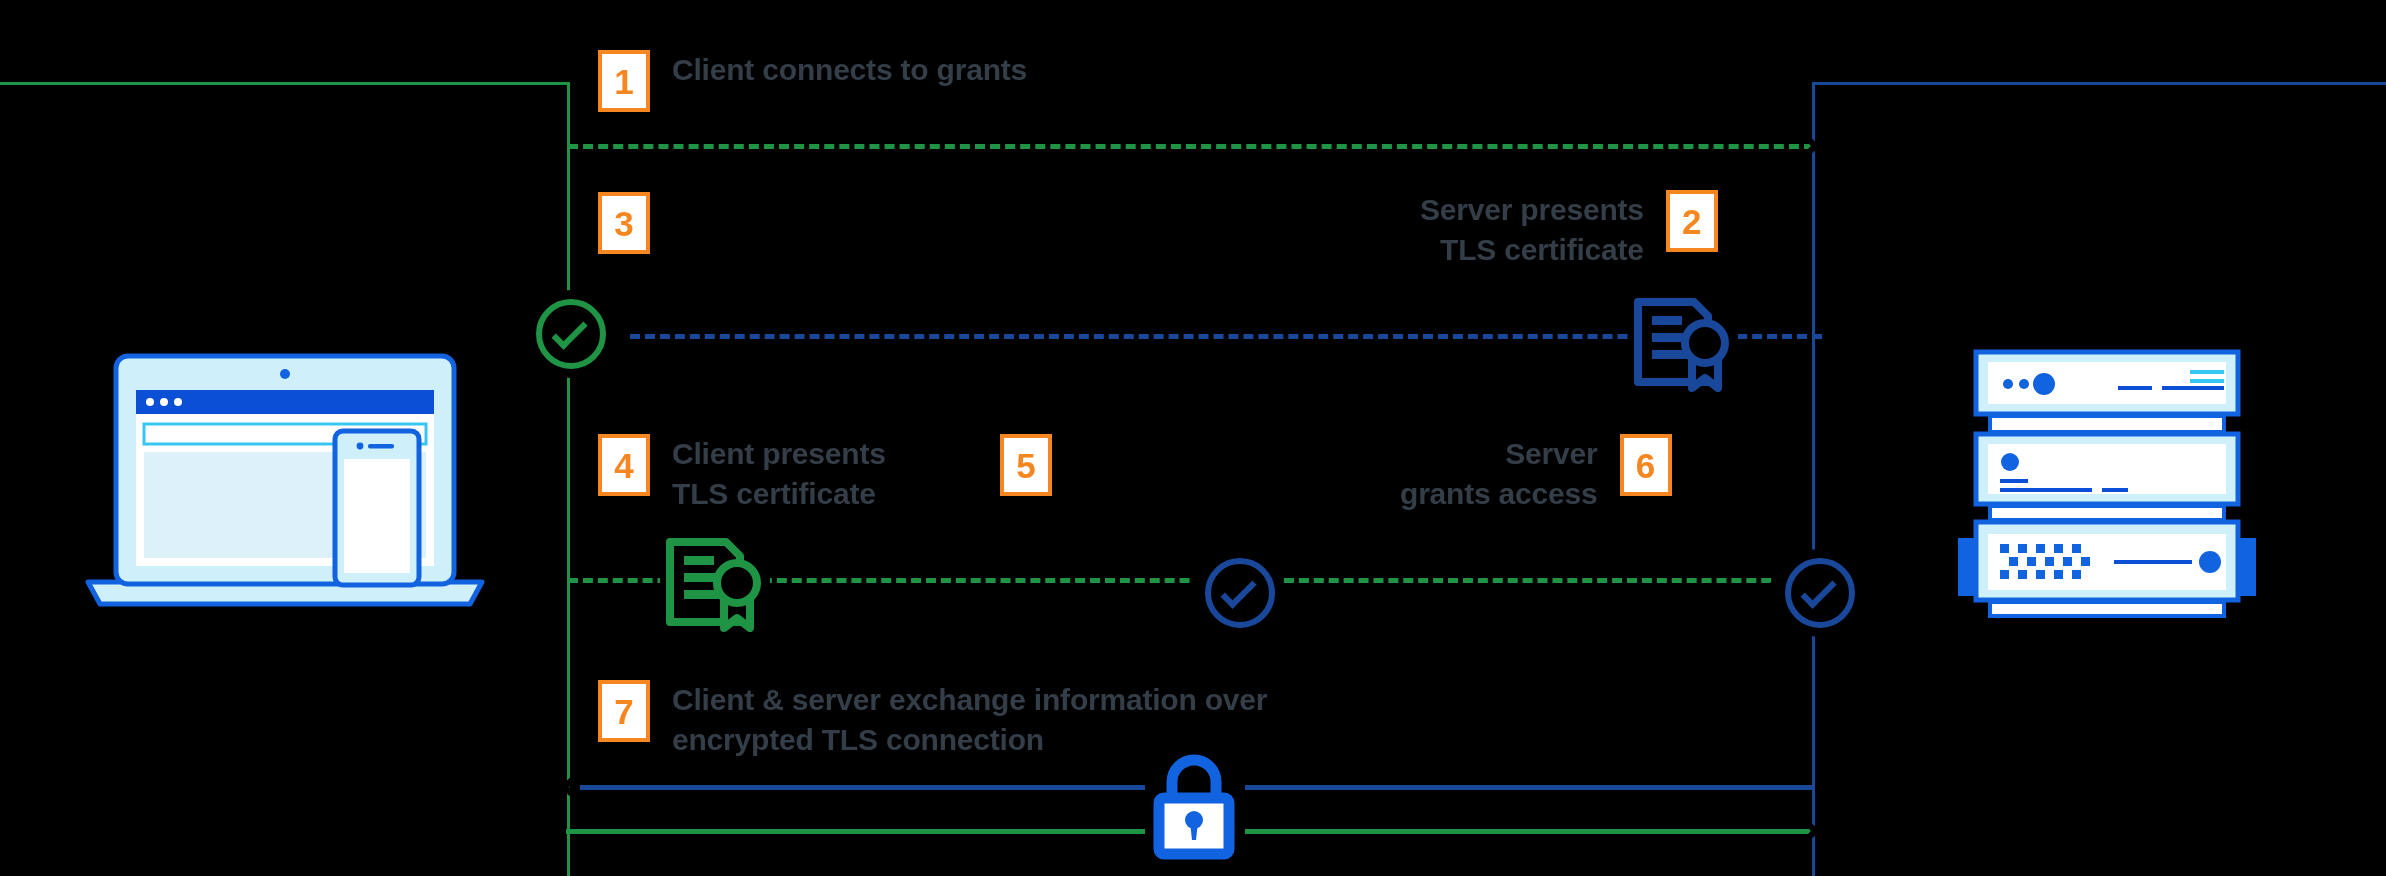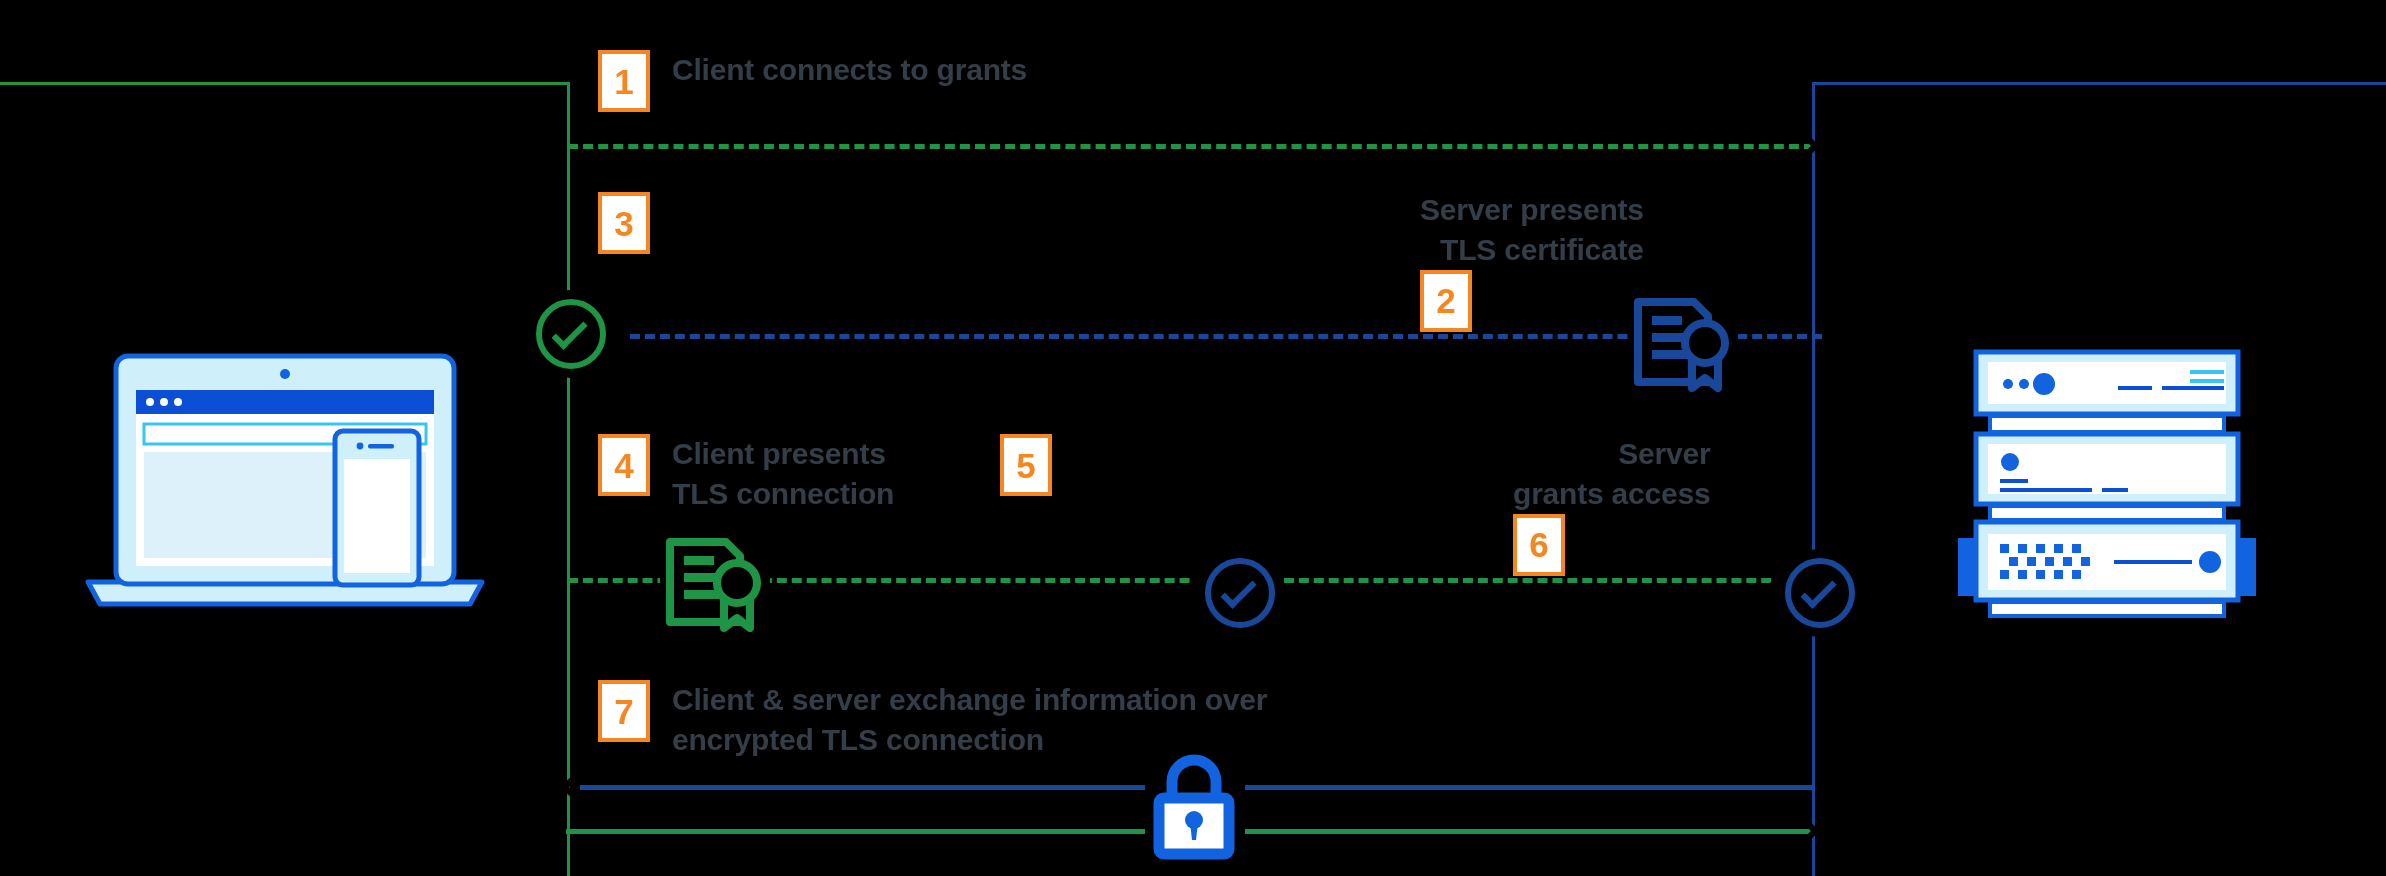--- a/index.html
+++ b/index.html
@@ -17,21 +17,21 @@
                border:3px solid #19489B;border-left-width:3px;}
 
   
   .step{position:absolute;display:flex;align-items:flex-start;}
   .badge{width:52px;height:62px;background:#ffffff;border:4px solid #F6861F;
          box-sizing:border-box;display:flex;align-items:center;justify-content:center;
          color:#F6861F;font-size:35px;font-weight:700;line-height:1;flex:0 0 auto;}
   .step-label{color:#333E48;font-size:30px;font-weight:700;line-height:1.33;
               white-space:pre-line;letter-spacing:-0.2px;}
   .step.left .step-label{margin-left:22px;}
-  .step.right{flex-direction:column;}
+  .step.right{flex-direction:row;}
   .step.right .step-label{margin-right:22px;text-align:right;}
 
   
   .hline{position:absolute;height:0;border-top-width:5px;border-top-style:solid;}
   .dash-green{border-color:#1E9444;border-top-style:dashed;}
   .dash-blue{border-color:#19489B;border-top-style:dashed;}
   .solid-green{border-color:#1E9444;border-top-style:solid;border-top-width:5px;}
   .solid-blue{border-color:#19489B;border-top-style:solid;border-top-width:5px;}
 
   
@@ -182,28 +182,28 @@
       <rect x="20" y="37" width="44" height="9" fill="#19489B"></rect>
       <rect x="20" y="54" width="44" height="9" fill="#19489B"></rect>
       <path d="M60 58 L60 92 L73 82 L86 92 L86 58 Z" fill="#000" stroke="#19489B" stroke-width="8" stroke-linejoin="round"></path>
       <circle cx="73" cy="47" r="20" fill="#000" stroke="#19489B" stroke-width="8"></circle>
     </svg>
   </div>
 
   <div class="step left" style="left:598px;top:434px;">
     <div class="badge">4</div>
     <div class="step-label">Client presents
-TLS connection</div>
+TLS certificate</div>
   </div>
 
   <div class="step left" style="left:1000px;top:434px;">
     <div class="badge">5</div>
   </div>
 
-  <div class="step right" style="left:1513px;top:434px;">
+  <div class="step right" style="left:1400px;top:434px;">
     <div class="step-label">Server
 grants access</div>
     <div class="badge">6</div>
   </div>
 
   <div class="hline dash-green" style="left:568px;top:578px;width:1248px;"></div>
   <div class="arrow right ar-green" style="left:1170px;top:567px;"></div>
   <div class="arrow right ar-green" style="left:1750px;top:567px;"></div>
 
   <div class="mask" style="left:660px;top:532px;width:110px;height:100px;"></div>

